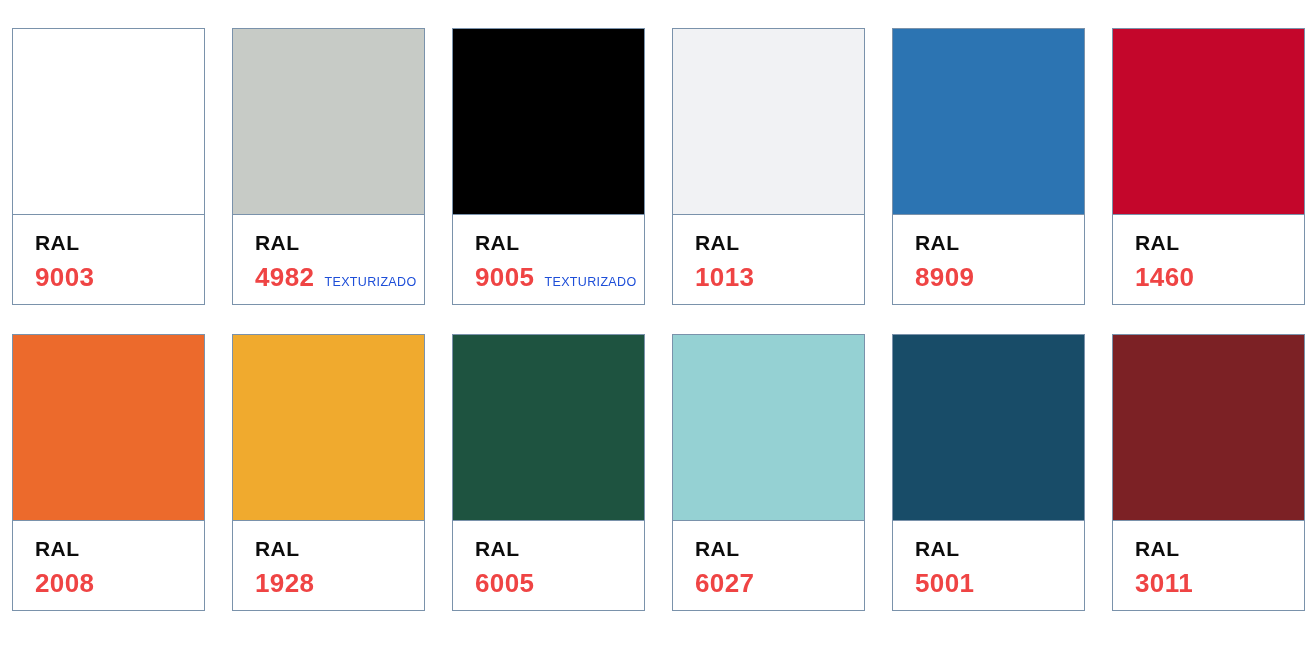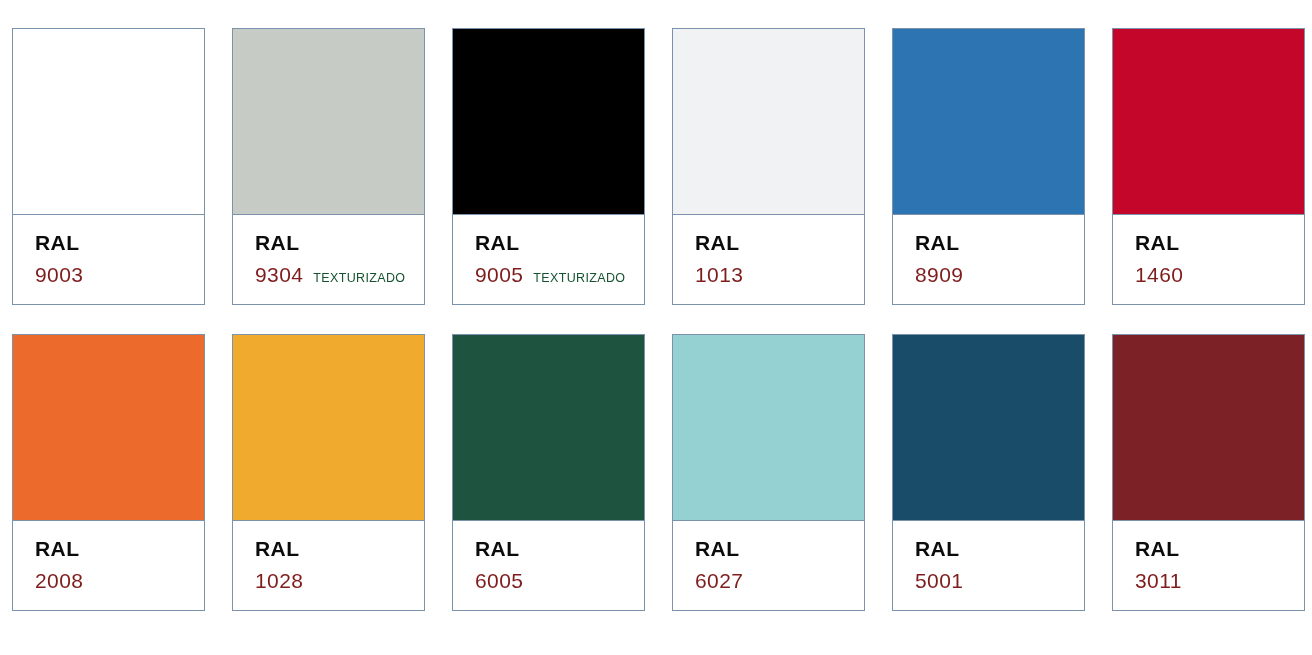--- a/index.html
+++ b/index.html
@@ -70,30 +70,30 @@
   }
 
   .label-line-bottom {
     display: flex;
     align-items: baseline;
     margin-top: 9px;
     line-height: 1.05;
   }
 
   .label-code {
-    font-size: 21px;
-    font-weight: normal;
-    color: #7f1d1d;
+    font-size: 26px;
+    font-weight: bold;
+    color: #ef4444;
     letter-spacing: 0.4px;
   }
 
   .label-finish {
     font-size: 12.5px;
     font-weight: normal;
-    color: #14532d;
+    color: #1d4ed8;
     letter-spacing: 0.35px;
     margin-left: 10px;
     white-space: nowrap;
   }
 
   .label-finish:empty {
     display: none;
   }
 </style>
 </head>
@@ -107,21 +107,21 @@
         <div class="label-line-bottom">
           <span class="label-code">9003</span>
         </div>
       </div>
     </div>
     <div class="swatch-card">
       <div class="swatch-color" style="background-color: rgb(199, 203, 198);"></div>
       <div class="swatch-label">
         <div class="label-line-top">RAL</div>
         <div class="label-line-bottom">
-          <span class="label-code">9304</span>
+          <span class="label-code">4982</span>
           <span class="label-finish">TEXTURIZADO</span>
         </div>
       </div>
     </div>
     <div class="swatch-card">
       <div class="swatch-color" style="background-color: rgb(0, 0, 0);"></div>
       <div class="swatch-label">
         <div class="label-line-top">RAL</div>
         <div class="label-line-bottom">
           <span class="label-code">9005</span>
@@ -163,21 +163,21 @@
         <div class="label-line-bottom">
           <span class="label-code">2008</span>
         </div>
       </div>
     </div>
     <div class="swatch-card">
       <div class="swatch-color" style="background-color: rgb(240, 170, 46);"></div>
       <div class="swatch-label">
         <div class="label-line-top">RAL</div>
         <div class="label-line-bottom">
-          <span class="label-code">1028</span>
+          <span class="label-code">1928</span>
         </div>
       </div>
     </div>
     <div class="swatch-card">
       <div class="swatch-color" style="background-color: rgb(30, 83, 64);"></div>
       <div class="swatch-label">
         <div class="label-line-top">RAL</div>
         <div class="label-line-bottom">
           <span class="label-code">6005</span>
         </div>

